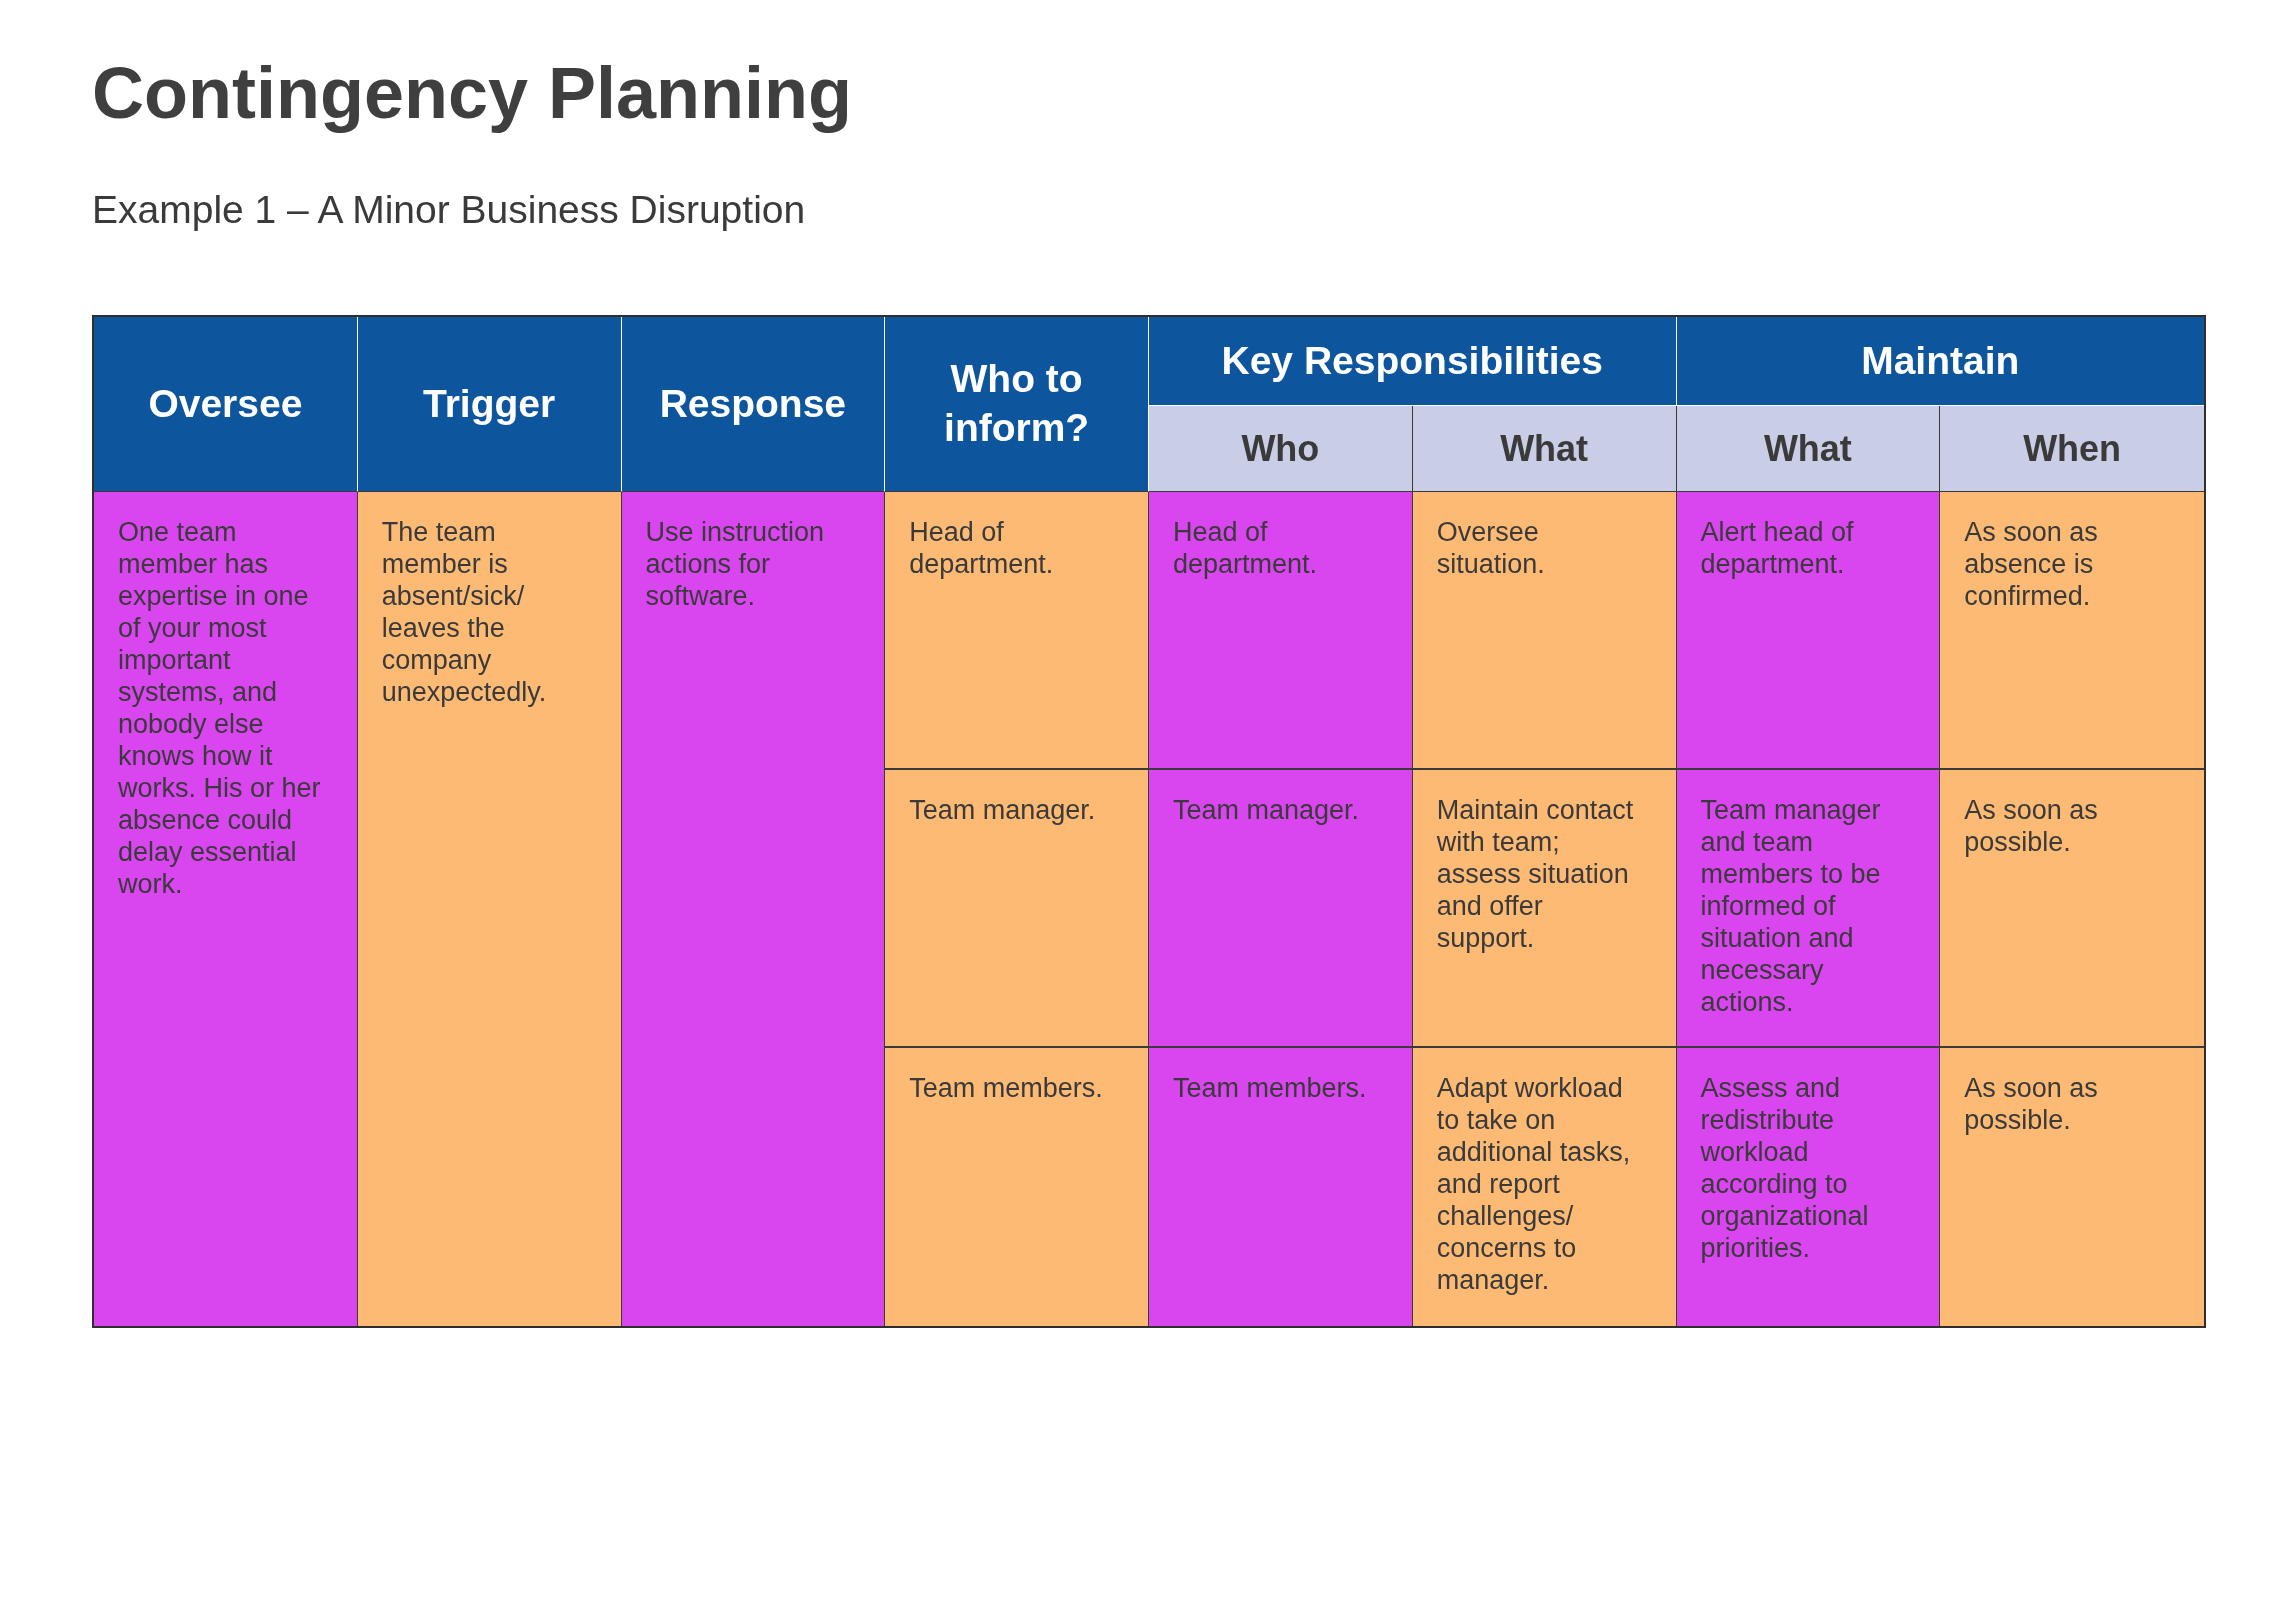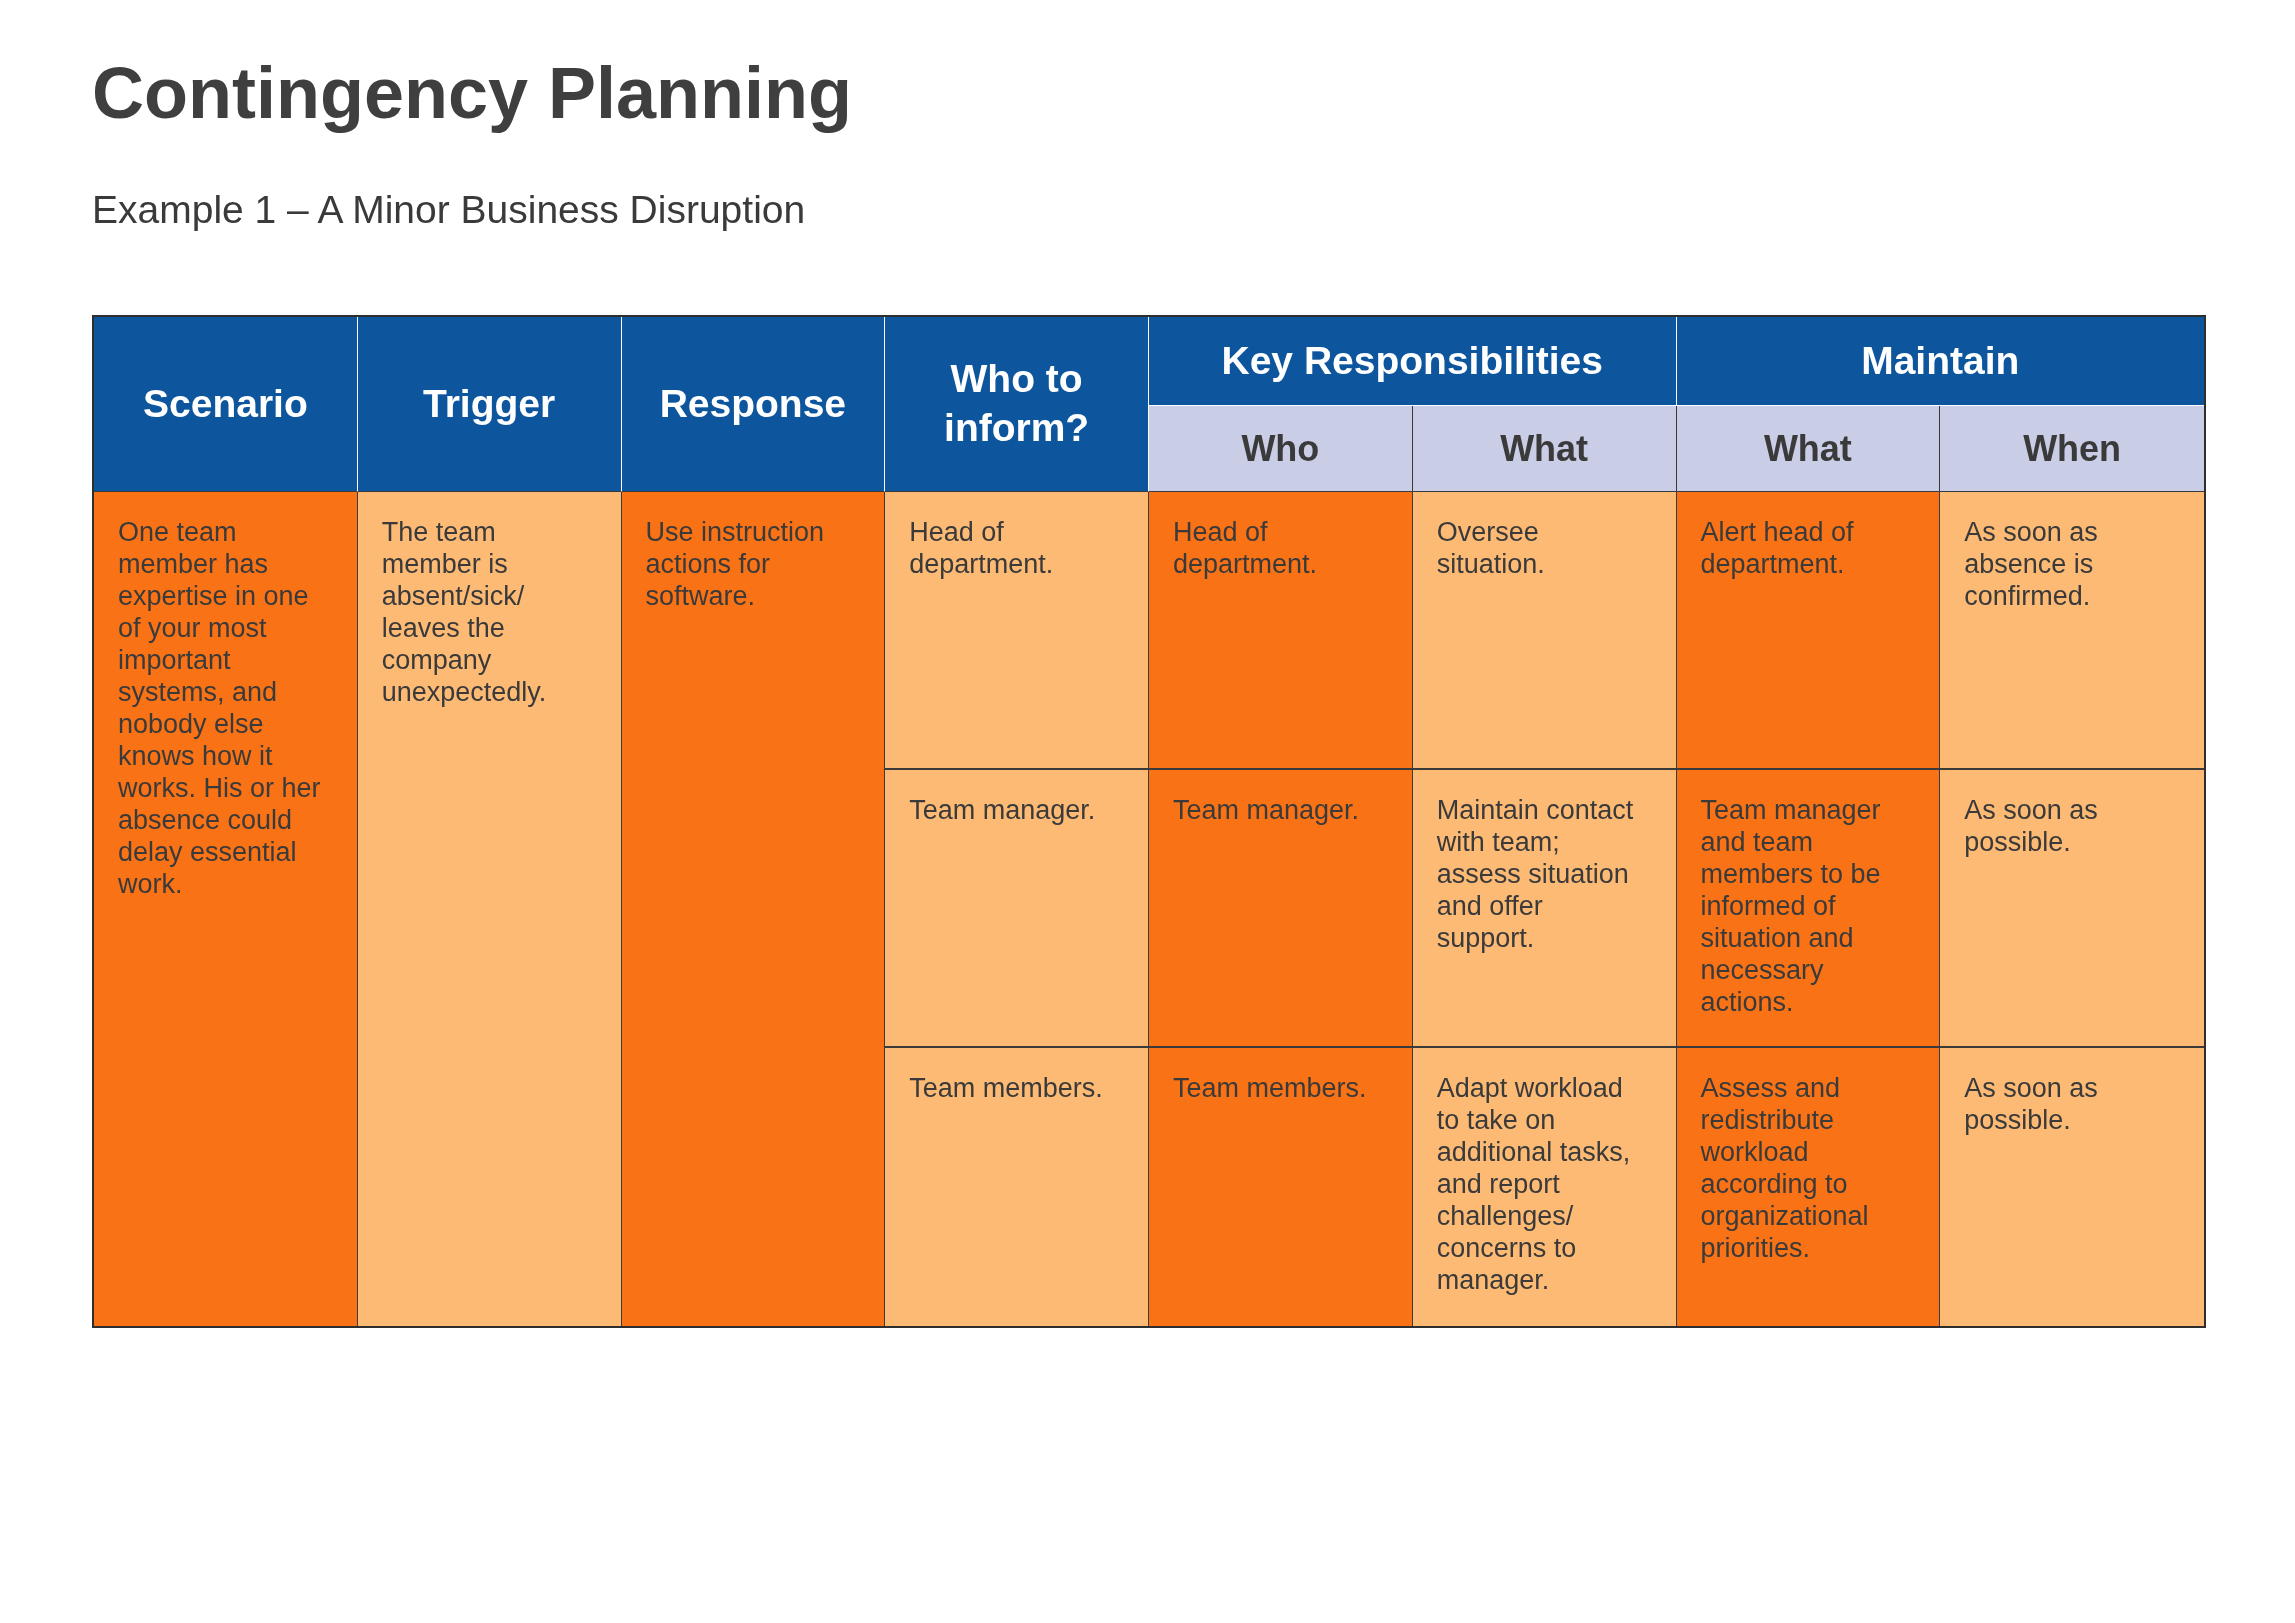--- a/index.html
+++ b/index.html
@@ -72,21 +72,21 @@
   td {
     vertical-align: top;
     font-size: 27px;
     line-height: 32px;
     color: #3a3a3a;
     padding: 24px 31px 18.4px 24px;
     border-right: 1.8px solid #3a3a3a;
     border-bottom: 2.8px solid #3a3a3a;
     word-wrap: break-word;
   }
-  td.c-white { background: #f97316; }
+  td.c-white { background: #d946ef; }
   td.c-gray  { background: #fdba74; }
   td.last    { border-right: none; }
   tr.b-row   { height: 278px; }
   td.rspan3  { border-bottom: none; }   
   tr.b-last td { border-bottom: none; }
 </style>
 </head>
 <body>
 
 <div class="page">
@@ -101,21 +101,21 @@
           <col>
           <col>
           <col>
           <col>
           <col>
           <col>
           <col>
       </colgroup>
       <thead>
         <tr class="row-top">
-          <th class="h-blue rspan" rowspan="2">Scenario</th>
+          <th class="h-blue rspan" rowspan="2">Oversee</th>
           <th class="h-blue rspan" rowspan="2">Trigger</th>
           <th class="h-blue rspan" rowspan="2">Response</th>
           <th class="h-blue rspan" rowspan="2">Who to inform?</th>
           <th class="h-blue group" colspan="2">Key Responsibilities</th>
           <th class="h-blue group last" colspan="2">Maintain</th>
         </tr>
         <tr class="row-sub">
           <th class="h-lav">Who</th>
           <th class="h-lav">What</th>
           <th class="h-lav">What</th>

